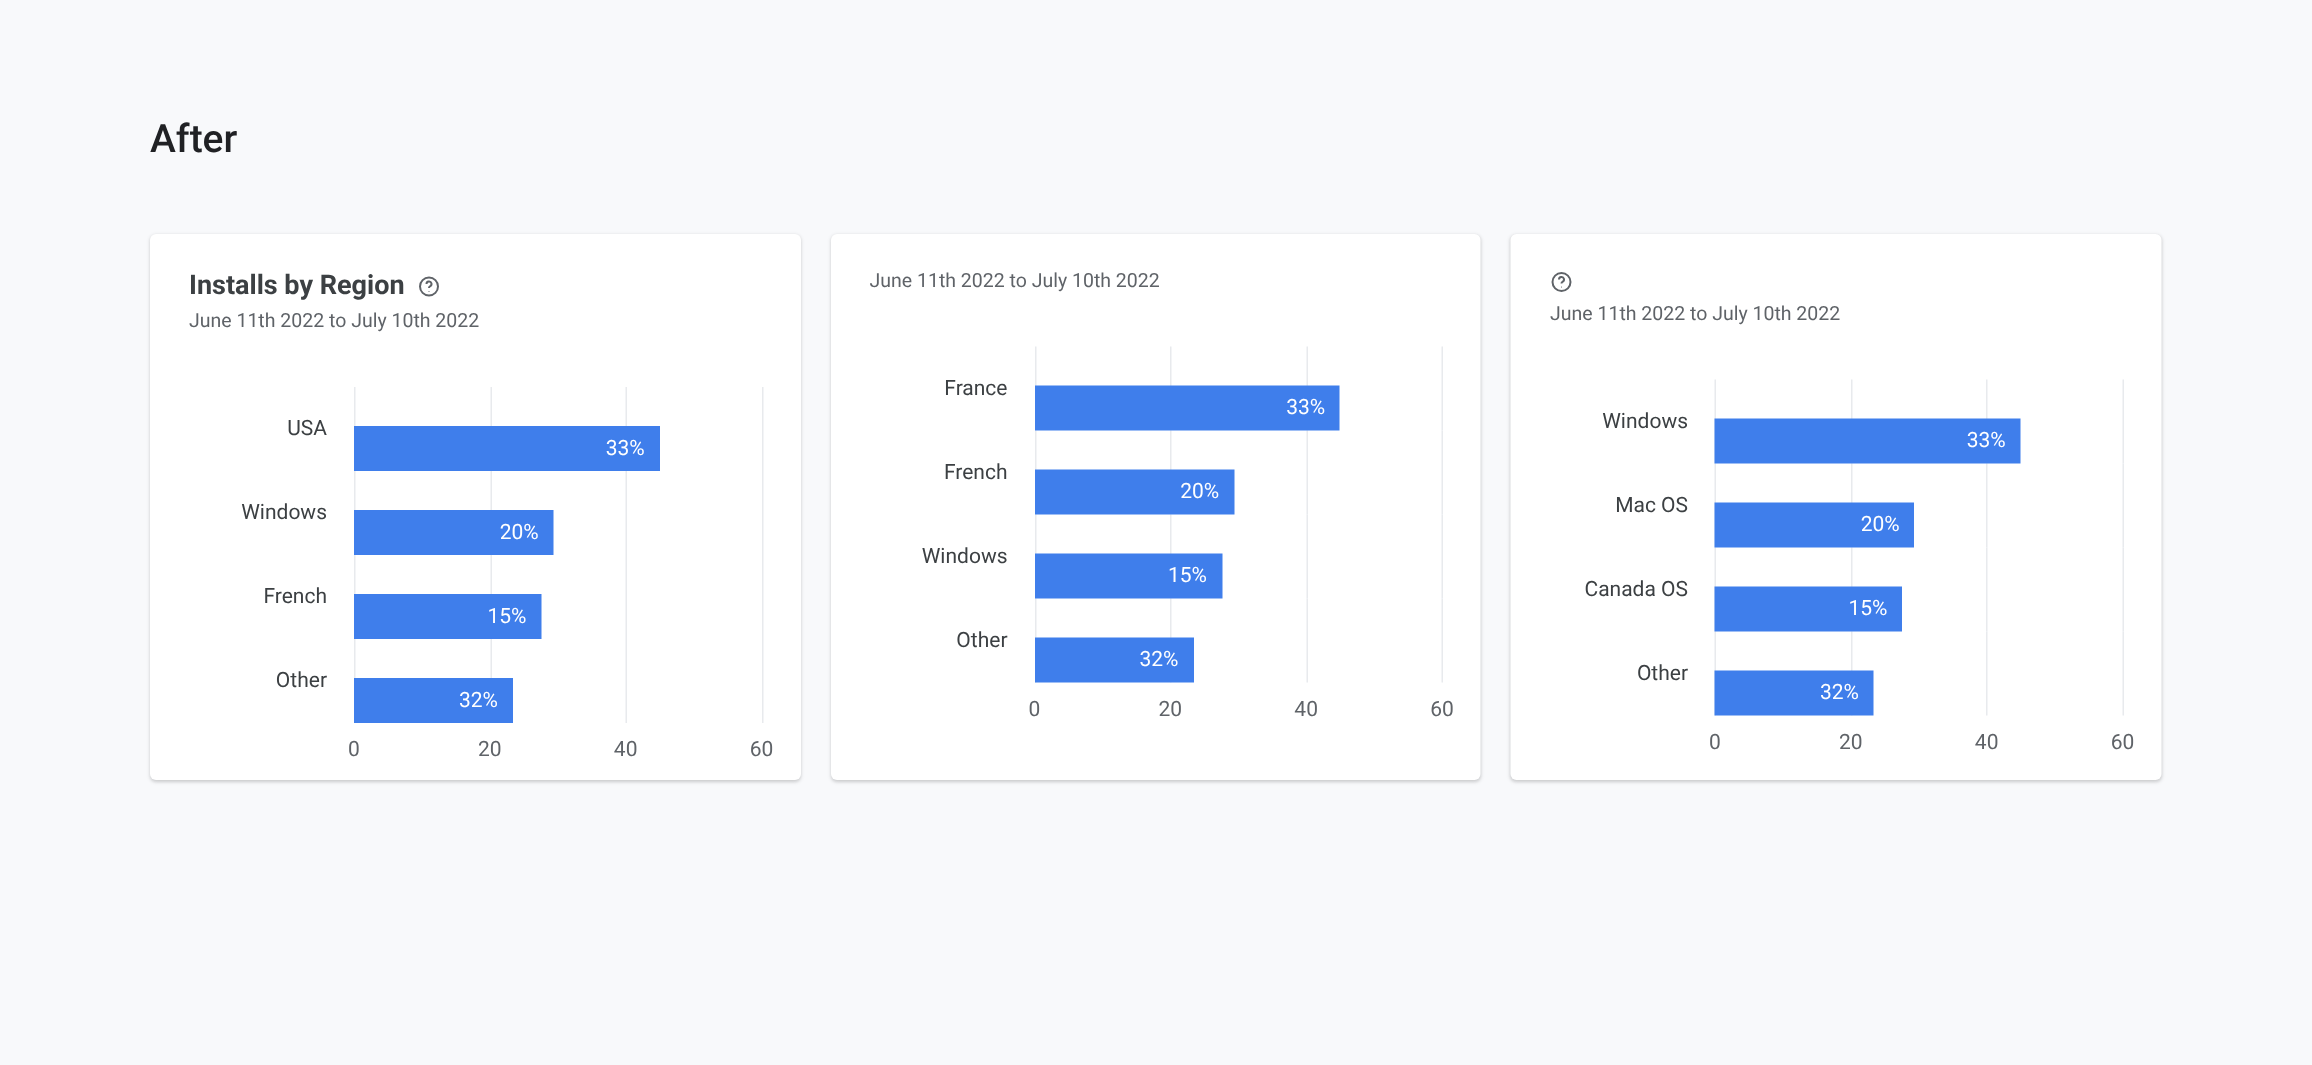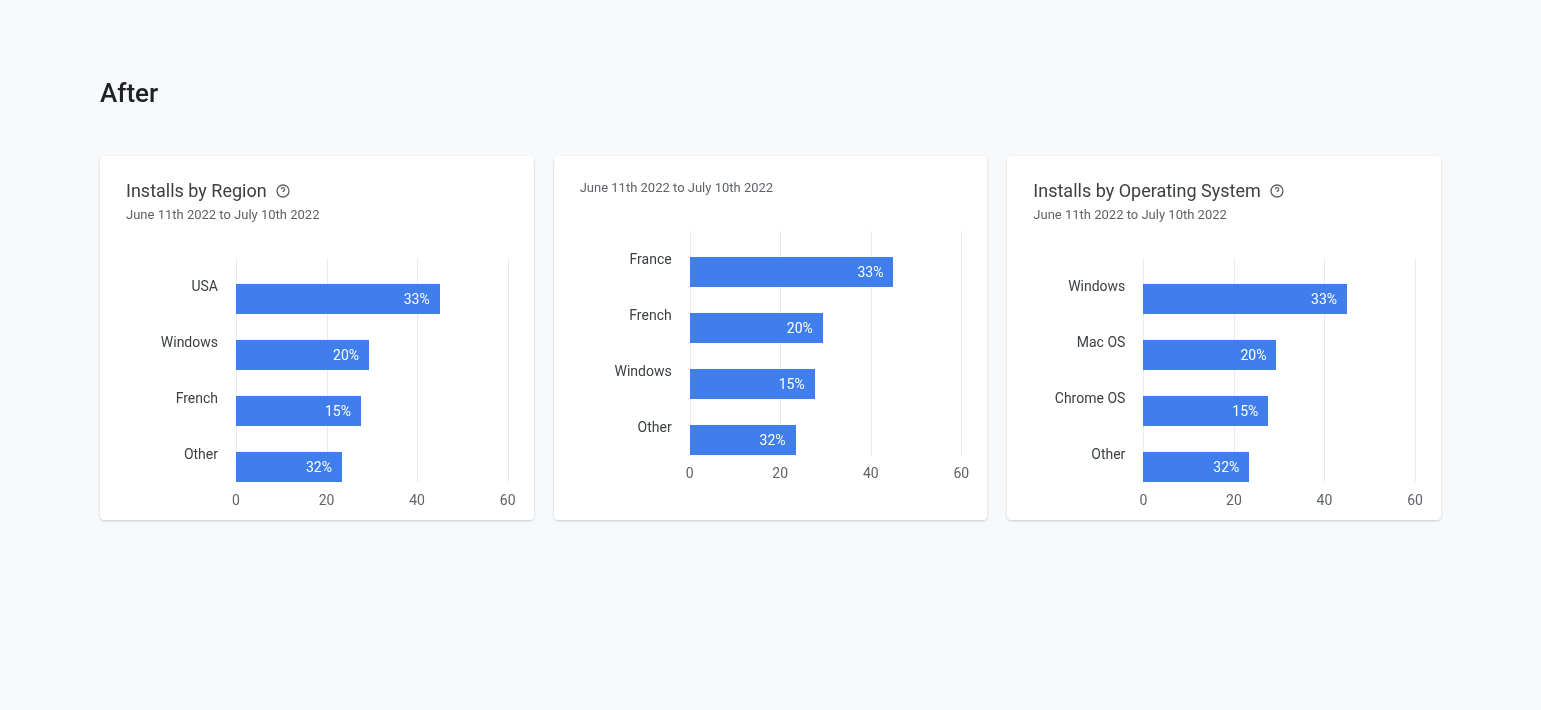--- a/index.html
+++ b/index.html
@@ -29,21 +29,21 @@
     padding: 24px 26px 28px 26px;
   }
   .card-header {
     display: flex;
     align-items: center;
     gap: 8px;
     margin-bottom: 6px;
   }
   .card-title {
     font-size: 18px;
-    font-weight: 400;
+    font-weight: 700;
     color: #3c4043;
   }
   .help-icon {
     width: 16px;
     height: 16px;
     color: #5f6368;
     display: inline-flex;
     align-items: center;
     justify-content: center;
   }
@@ -267,21 +267,20 @@
           <span class="tick" style="left:33.33%">20</span>
           <span class="tick" style="left:66.66%">40</span>
           <span class="tick" style="left:100%">60</span>
         </div>
       </div>
     </div>
   </div>
 
   <div class="card">
     <div class="card-header">
-      <div class="card-title">Installs by Operating System</div>
       <span class="help-icon">
         <svg viewBox="0 0 24 24" width="16" height="16" fill="none" stroke="currentColor" stroke-width="2">
           <circle cx="12" cy="12" r="9"></circle>
           <path d="M9.5 9.5a2.5 2.5 0 1 1 3.5 2.3c-.8.4-1 .9-1 1.7"></path>
           <circle cx="12" cy="17" r="0.6" fill="currentColor" stroke="none"></circle>
         </svg>
       </span>
     </div>
     <div class="card-subtitle">June 11th 2022 to July 10th 2022</div>
     <div class="chart">
@@ -307,21 +306,21 @@
             <div class="gridline" style="position:absolute;left:33.33%"></div>
             <div class="gridline" style="position:absolute;left:66.66%"></div>
             <div class="gridline" style="position:absolute;left:100%"></div>
           </div>
           <div class="bar" style="width: 49%;">
               <span>20%</span>
             </div>
         </div>
       </div>
       <div class="chart-row">
-        <div class="row-label">Chrome OS</div>
+        <div class="row-label">Canada OS</div>
         <div class="plot-area">
           <div class="gridlines">
             <div class="gridline" style="position:absolute;left:0%"></div>
             <div class="gridline" style="position:absolute;left:33.33%"></div>
             <div class="gridline" style="position:absolute;left:66.66%"></div>
             <div class="gridline" style="position:absolute;left:100%"></div>
           </div>
           <div class="bar" style="width: 46%;">
               <span>15%</span>
             </div>

